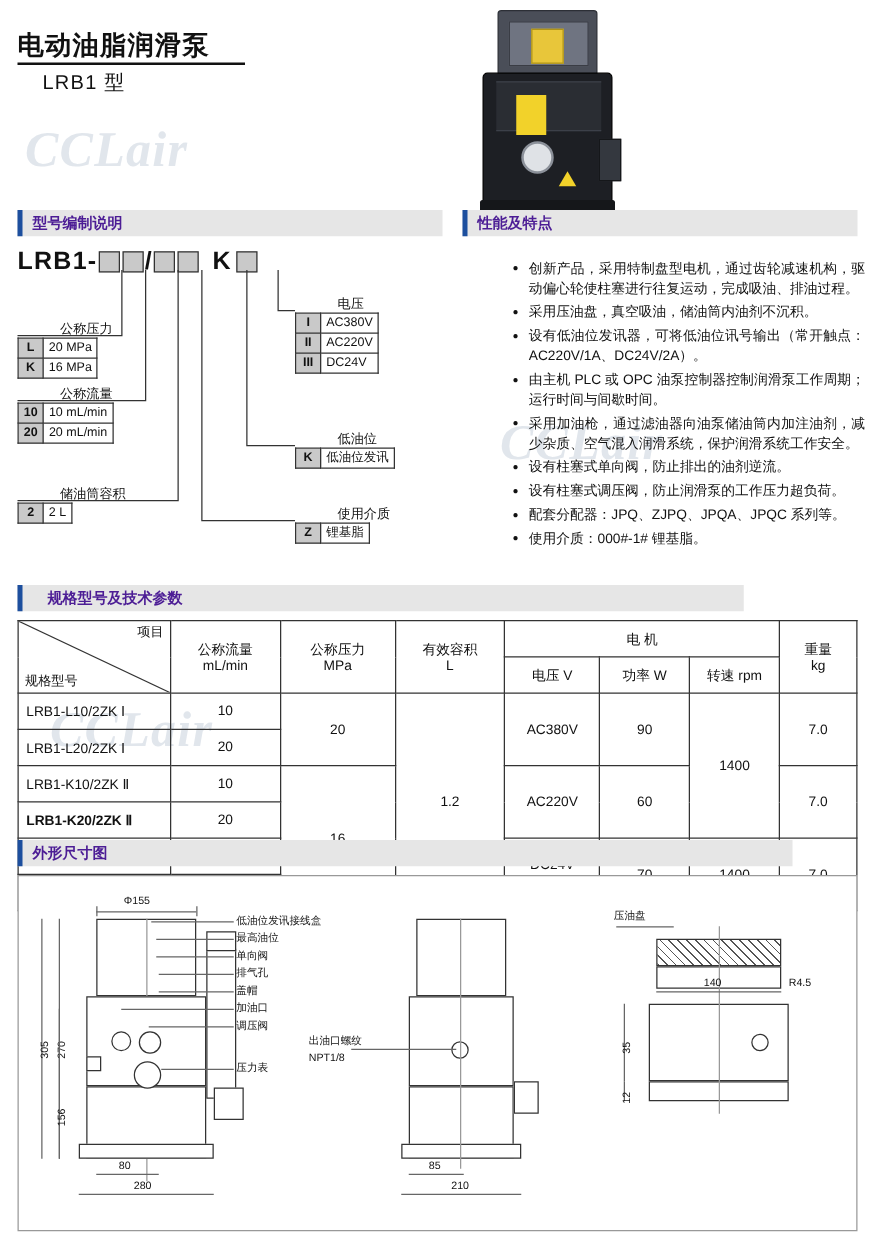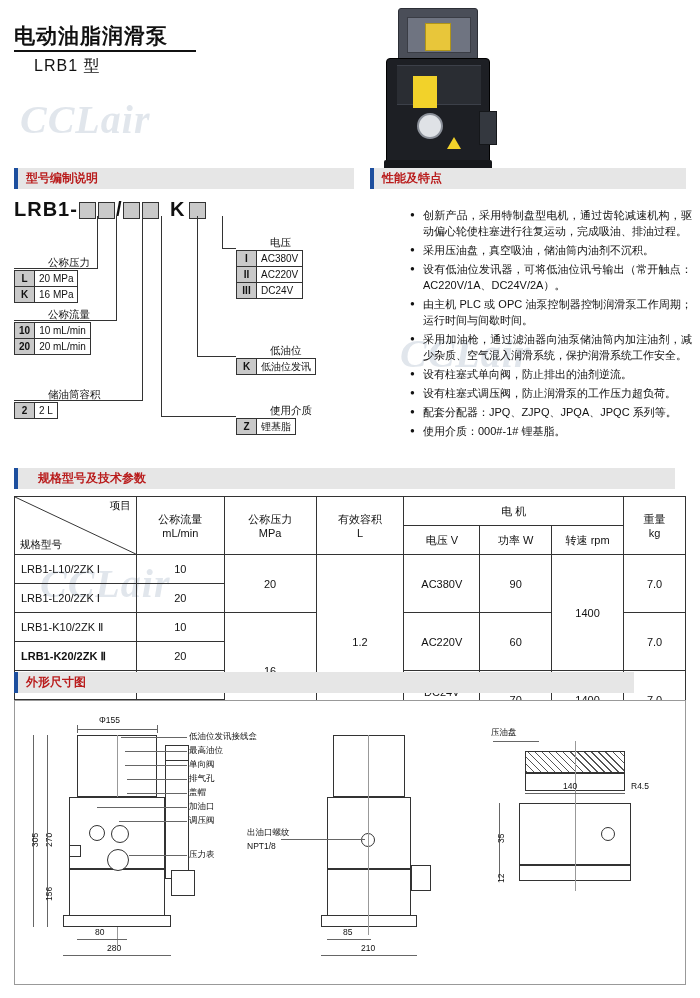--- a/index.html
+++ b/index.html
@@ -84,21 +84,21 @@
   .ph-base {
     position:absolute; left:6px; top:152px; width:108px; height:10px;
     background:#15171a; border-radius:2px;
   }
 
   
   .sec-bar {
     position:absolute; height:21px; background:#e6e6e6;
     border-left:4px solid #1d4f9e;
     display:flex; align-items:center; padding-left:8px;
-    font-size:12px; font-weight:bold; color:#b91c1c;
+    font-size:12px; font-weight:bold; color:#4c1d95;
   }
 
   
   .model-code {
     position:absolute; left:14px; top:198px; font-size:20px; font-weight:bold;
     letter-spacing:1px;
   }
   .slot {
     display:inline-block; width:17px; height:17px; border:1px solid #333;
     background:#c9c9c9; vertical-align:middle; margin:0 1px;
@@ -296,21 +296,21 @@
     <li>采用压油盘，真空吸油，储油筒内油剂不沉积。</li>
     <li>设有低油位发讯器，可将低油位讯号输出（常开触点：AC220V/1A、DC24V/2A）。</li>
     <li>由主机 PLC 或 OPC 油泵控制器控制润滑泵工作周期；运行时间与间歇时间。</li>
     <li>采用加油枪，通过滤油器向油泵储油筒内加注油剂，减少杂质、空气混入润滑系统，保护润滑系统工作安全。</li>
     <li>设有柱塞式单向阀，防止排出的油剂逆流。</li>
     <li>设有柱塞式调压阀，防止润滑泵的工作压力超负荷。</li>
     <li>配套分配器：JPQ、ZJPQ、JPQA、JPQC 系列等。</li>
     <li>使用介质：000#-1# 锂基脂。</li>
   </ul>
 
-  <div class="sec-bar" style="left:14px; top:468px; width:661px;padding-left:20px;">
+  <div class="sec-bar" style="left:14px; top:468px; width:581px;padding-left:20px;">
     <span>规格型号及技术参数</span>
   </div>
 
   <table class="spec">
     <tbody>
         <tr>
       <td rowspan="2" class="diag-cell" style="width:122px; height:58px;">
         <svg class="dl" viewBox="0 0 122 58" preserveAspectRatio="none">
           <line x1="0" y1="0" x2="122" y2="58" stroke="#333" stroke-width="1"></line>
         </svg>

